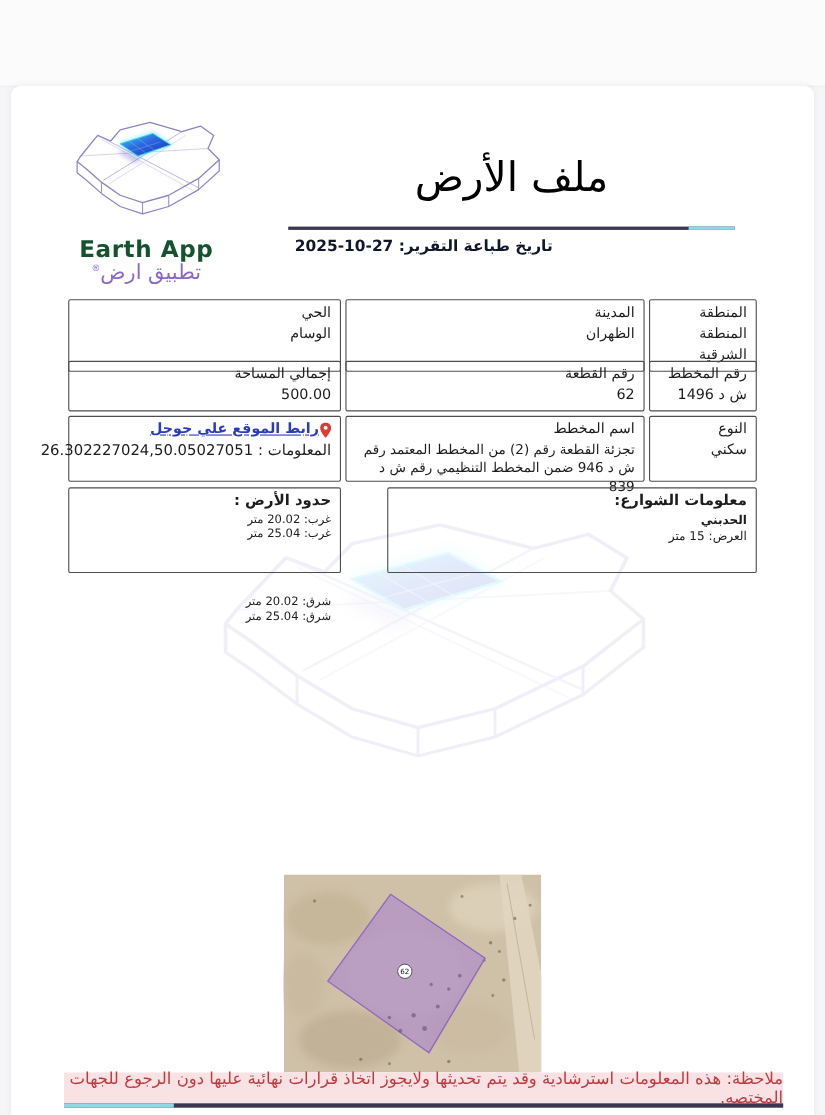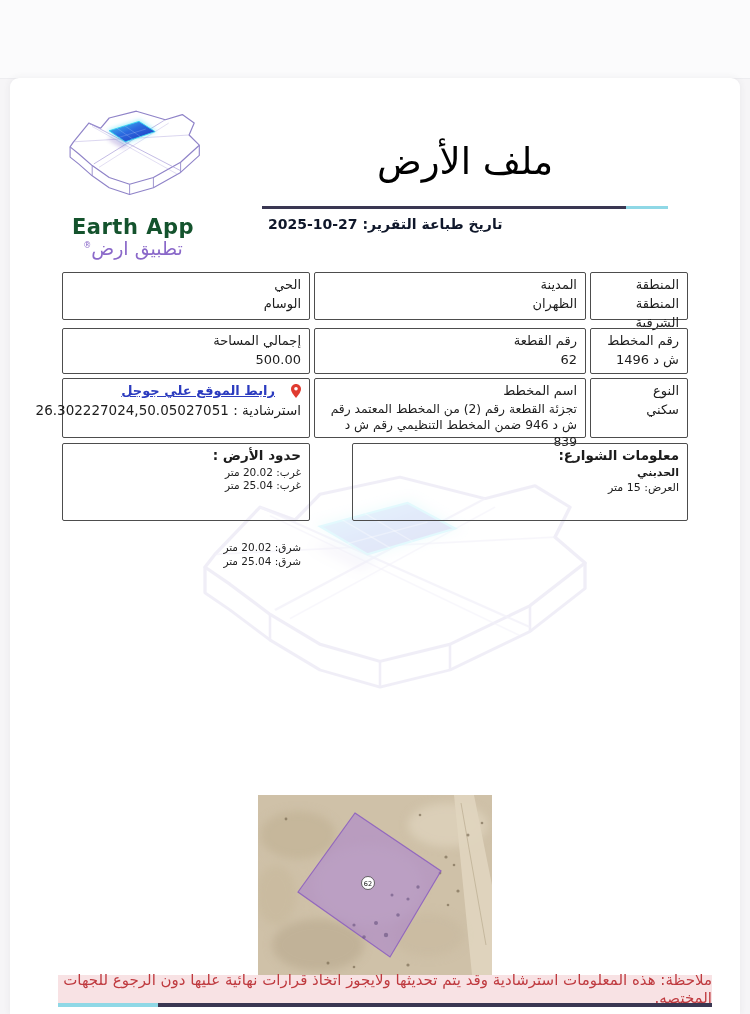--- a/index.html
+++ b/index.html
@@ -33,25 +33,25 @@
   }
   
   .grid{position:absolute;left:52px;top:194px;width:626px;z-index:2;}
   .cell{
     position:absolute;border:1px solid #4d4d4d;border-radius:2px;
     direction:rtl;text-align:right;padding:3px 8px 3px 6px;box-sizing:border-box;
     font-size:13px;line-height:1.45;background:transparent;
   }
   .cell .lbl{display:block;}
   .cell .val{display:block;}
-  .r1{top:0;height:48px;}  .r2{top:56px;height:46px;} .r3{top:106px;height:60px;} .r4{top:171px;height:78px;}
+  .r1{top:0;height:66px;}  .r2{top:56px;height:46px;} .r3{top:106px;height:60px;} .r4{top:171px;height:78px;}
   .c-a{right:0;width:98px;} .c-b{right:102px;width:272px;} .c-c{right:378px;width:248px;}
   .c-wide{right:0;width:336px;}
   .plan-name{font-size:12.3px;line-height:1.35;}
-  .loc-link-row{display:flex;flex-direction:row;justify-content:flex-start;align-items:center;gap:16px;direction:rtl;}
+  .loc-link-row{display:flex;flex-direction:row;justify-content:flex-start;align-items:center;gap:1px;direction:rtl;}
   .loc-link{color:#2b3bbf;font-weight:600;text-decoration:underline;font-size:13px;cursor:pointer;}
   .coords{font-size:13.5px;white-space:nowrap;}
   .sec-title{font-weight:bold;font-size:13.5px;line-height:1.3;}
   .street-name{font-weight:bold;font-size:11px;line-height:1.35;}
   .street-width{font-size:11px;line-height:1.35;}
   .bounds-line{font-size:10.5px;line-height:1.3;}
   
   .watermark{position:absolute;left:130px;top:352px;width:500px;height:300px;opacity:0.13;z-index:1;pointer-events:none;}
   
   .sat{position:absolute;left:248px;top:717px;width:234px;height:180px;z-index:2;}
@@ -161,21 +161,21 @@
       <span class="val plan-name">تجزئة القطعة رقم (2) من المخطط المعتمد رقم ش د 946 ضمن المخطط التنظيمي رقم ش د 839</span>
     </div>
     <div class="cell r3 c-c">
       <div class="loc-link-row">
         <svg width="10" height="14" viewBox="0 0 10 14">
           <path d="M5,0 C2.2,0 0,2.2 0,5 C0,8.6 5,14 5,14 C5,14 10,8.6 10,5 C10,2.2 7.8,0 5,0 Z" fill="#e03b30"></path>
           <circle cx="5" cy="4.8" r="1.8" fill="#ffffff"></circle>
         </svg>
         <a class="loc-link">رابط الموقع علي جوجل</a>
       </div>
-      <div class="coords">استرشادية : 26.302227024,50.05027051</div>
+      <div class="coords">المعلومات : 26.302227024,50.05027051</div>
     </div>
 
     <div class="cell r4 c-wide">
       <span class="sec-title">معلومات الشوارع:</span>
       <span class="street-name" style="display:block;">الحدبني</span>
       <span class="street-width" style="display:block;">العرض: 15 متر</span>
     </div>
     <div class="cell r4 c-c">
       <span class="sec-title">حدود الأرض :</span>
       <span class="bounds-line" style="display:block;">غرب: 20.02 متر</span>

